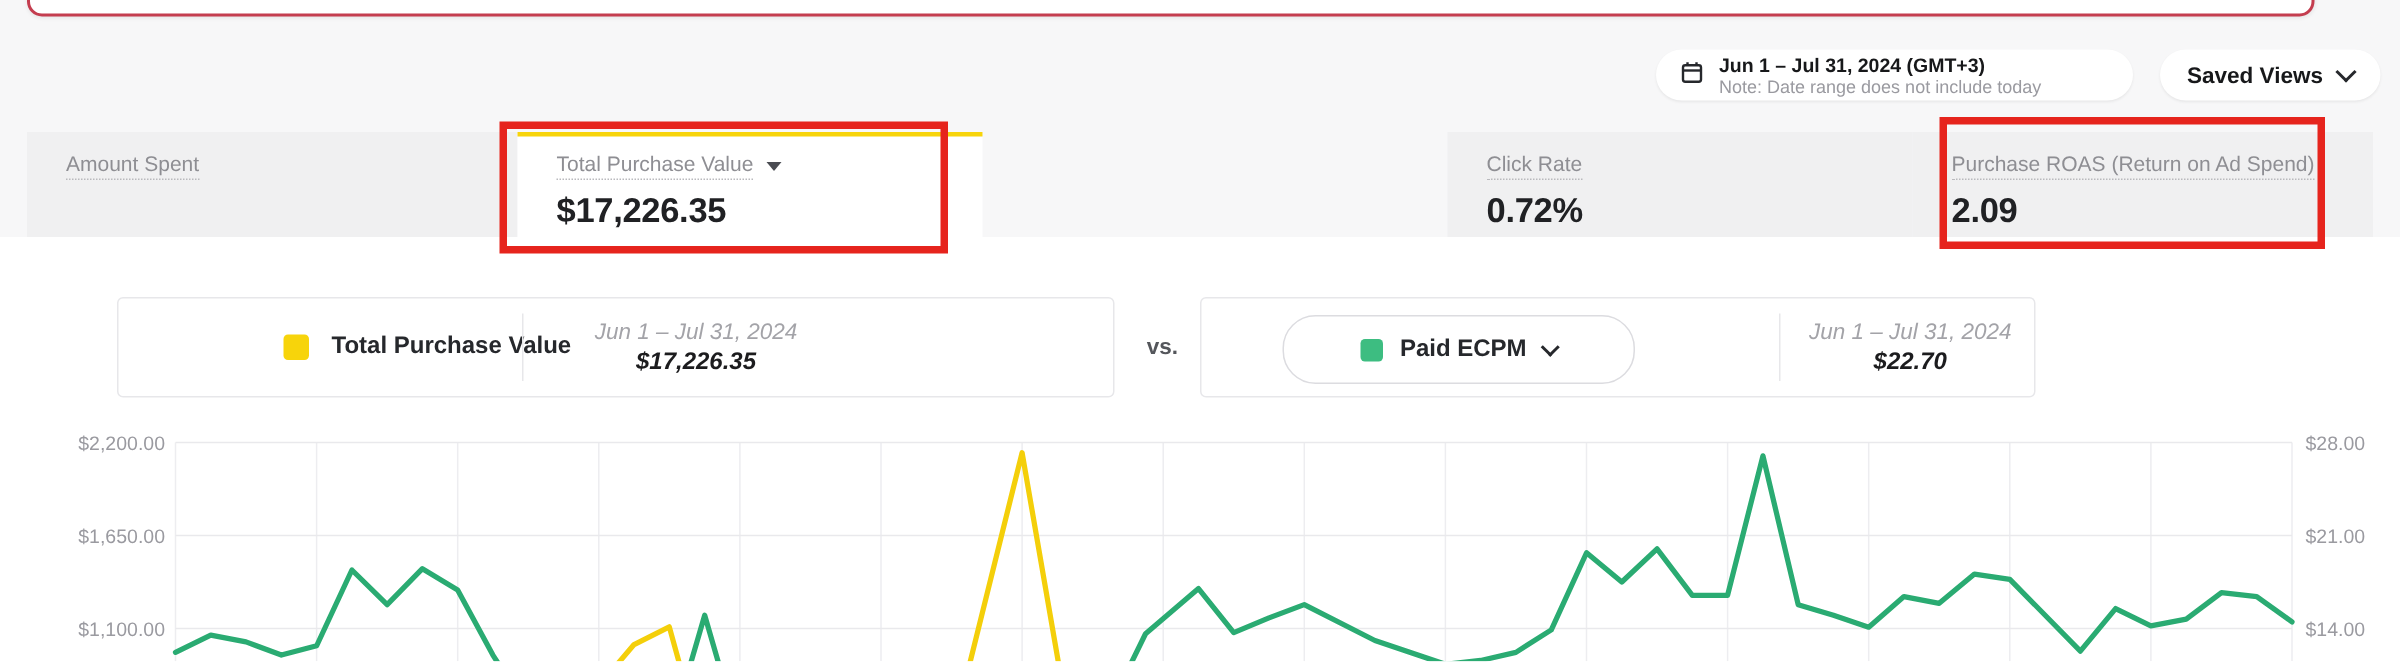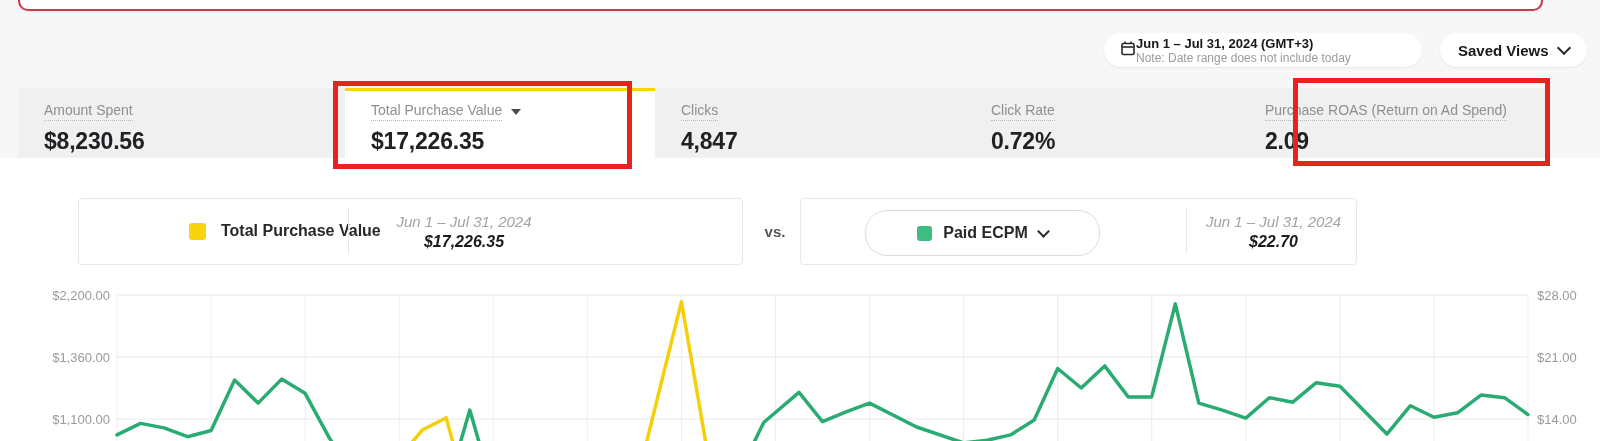--- a/index.html
+++ b/index.html
@@ -9,35 +9,35 @@
   
   .top-strip{position:absolute;left:0;top:0;width:1600px;height:158px;background:#f7f7f8;}
 
   
   .banner{position:absolute;left:18px;top:-28px;width:1525px;height:39px;background:#fff;
           border:2px solid #c43d4f;border-radius:10px;box-shadow:0 1px 3px rgba(0,0,0,.08);box-sizing:border-box;}
 
   
   .pill{position:absolute;top:33px;height:34px;background:#fff;border-radius:17px;
         box-shadow:0 1px 2px rgba(0,0,0,.07);display:flex;align-items:center;cursor:pointer;}
-  .date-pill{left:1104px;min-width:318px;padding:0 16px;box-sizing:border-box;}
+  .date-pill{left:1104px;min-width:318px;padding:0 16px;gap:10px;box-sizing:border-box;}
   .date-line1{font-size:13px;font-weight:bold;color:#17181a;line-height:15px;}
   .date-line2{font-size:12px;color:#9a9aa0;line-height:14px;}
   .saved-pill{left:1440px;padding:0 18px;gap:10px;font-size:15px;font-weight:bold;color:#17181a;}
   .chev{width:8px;height:8px;border-right:2px solid #26282c;border-bottom:2px solid #26282c;
         transform:rotate(45deg);margin-top:-4px;}
   .chev.sm{width:7px;height:7px;margin-top:-3px;}
 
   
   .tab{position:absolute;top:88px;height:70px;background:#f0f0f1;box-sizing:border-box;padding:13px 0 0 26px;}
   .tab1{left:18px;width:327px;}
   .tab2{left:345px;width:310px;background:#ffffff;border-top:3px solid #f7d40b;padding-top:10px;}
   .tab3{left:655px;width:310px;}
   .tab4{left:965px;width:310px;}
-  .tab5{left:1239px;width:307px;}
+  .tab5{left:1275px;width:307px;}
   .m-label{display:inline-block;font-size:14px;color:#8e8e93;border-bottom:1px dotted #b9b9bd;
            padding-bottom:2px;line-height:16px;}
   .m-value{font-size:23px;font-weight:bold;color:#202124;margin-top:7px;letter-spacing:-0.2px;}
   .tri{width:0;height:0;border-left:5px solid transparent;border-right:5px solid transparent;
        border-top:6px solid #4a4c52;display:inline-block;margin-left:9px;}
 
   
   .hl{position:absolute;border:5px solid #e6241d;box-sizing:border-box;z-index:20;}
   .hl1{left:333px;top:81px;width:299px;height:88px;}
   .hl2{left:1293px;top:78px;width:257px;height:88px;}
@@ -51,21 +51,21 @@
   .sw1{left:110px;top:24px;}
   .leg-label{position:absolute;left:142px;top:23px;font-size:16px;font-weight:bold;color:#26282c;}
   .vdiv{position:absolute;top:10px;bottom:10px;width:1px;background:#e7e7ea;}
   .date-block{position:absolute;text-align:center;font-style:italic;}
   .db1{left:280px;top:13px;width:210px;}
   .db2{left:390px;top:13px;width:165px;}
   .db-date{font-size:15px;color:#a3a3a8;line-height:19px;}
   .db-total{font-size:16px;font-weight:bold;color:#1c1c1e;line-height:21px;}
   .vs{position:absolute;left:752px;top:198px;width:46px;height:67px;display:flex;align-items:center;
       justify-content:center;font-size:15px;font-weight:bold;color:#54565b;}
-  .ecpm-pill{position:absolute;left:64px;top:11px;width:233px;height:44px;border:1px solid #dcdce0;
+  .ecpm-pill{position:absolute;left:54px;top:11px;width:233px;height:44px;border:1px solid #dcdce0;
              border-radius:22px;display:flex;align-items:center;justify-content:center;gap:11px;cursor:pointer;background:#fff;}
   .ecpm-sw{width:15px;height:15px;border-radius:3px;}
   .ecpm-label{font-size:16px;font-weight:bold;color:#26282c;}
   .hide-comp{position:absolute;left:1440px;top:206px;width:100px;text-align:center;font-size:13.5px;
              font-weight:bold;color:#2ba6f7;line-height:17px;cursor:pointer;}
 
   
   .axis-label{position:absolute;font-size:13px;color:#9a9aa0;}
   .axis-left{left:20px;width:90px;text-align:right;}
   .axis-right{left:1537px;width:70px;text-align:left;}
@@ -95,29 +95,24 @@
     </span>
   </div>
 
   <div class="pill saved-pill">
     <span>Saved Views</span>
     <span class="chev"></span>
   </div>
 
   <div class="tab tab1">
     <span class="m-label">Amount Spent</span>
-    <div class="m-value">$8,230.56</div>
   </div>
   <div class="tab tab2" style="border-top-color: rgb(247, 212, 11);">
     <span class="m-label">Total Purchase Value</span><span class="tri"></span>
     <div class="m-value">$17,226.35</div>
-  </div>
-  <div class="tab tab3">
-    <span class="m-label">Clicks</span>
-    <div class="m-value">4,847</div>
   </div>
   <div class="tab tab4">
     <span class="m-label">Click Rate</span>
     <div class="m-value">0.72%</div>
   </div>
   <div class="tab tab5">
     <span class="m-label">Purchase ROAS (Return on Ad Spend)</span>
     <div class="m-value">2.09</div>
   </div>
 
@@ -144,21 +139,21 @@
     </span>
     <span class="vdiv" style="left:385px;"></span>
     <span class="date-block db2">
       <div class="db-date">Jun 1 – Jul 31, 2024</div>
       <div class="db-total">$22.70</div>
     </span>
   </div>
 
 
   <span class="axis-label axis-left" style="top:288px;text-align:right;">$2,200.00</span>
-  <span class="axis-label axis-left" style="top:350px;">$1,360.00</span>
+  <span class="axis-label axis-left" style="top:350px;">$1,650.00</span>
   <span class="axis-label axis-left" style="top:412px;">$1,100.00</span>
   <span class="axis-label axis-right" style="top:288px;">$28.00</span>
   <span class="axis-label axis-right" style="top:350px;">$21.00</span>
   <span class="axis-label axis-right" style="top:412px;">$14.00</span>
 
   <svg id="chart-svg" width="1600" height="161" viewBox="0 0 1600 161">
       <line x1="117" y1="15" x2="117" y2="161" stroke="#ededf0" stroke-width="1"></line>
       <line x1="211.06666666666666" y1="15" x2="211.06666666666666" y2="161" stroke="#ededf0" stroke-width="1"></line>
       <line x1="305.1333333333333" y1="15" x2="305.1333333333333" y2="161" stroke="#ededf0" stroke-width="1"></line>
       <line x1="399.2" y1="15" x2="399.2" y2="161" stroke="#ededf0" stroke-width="1"></line>

